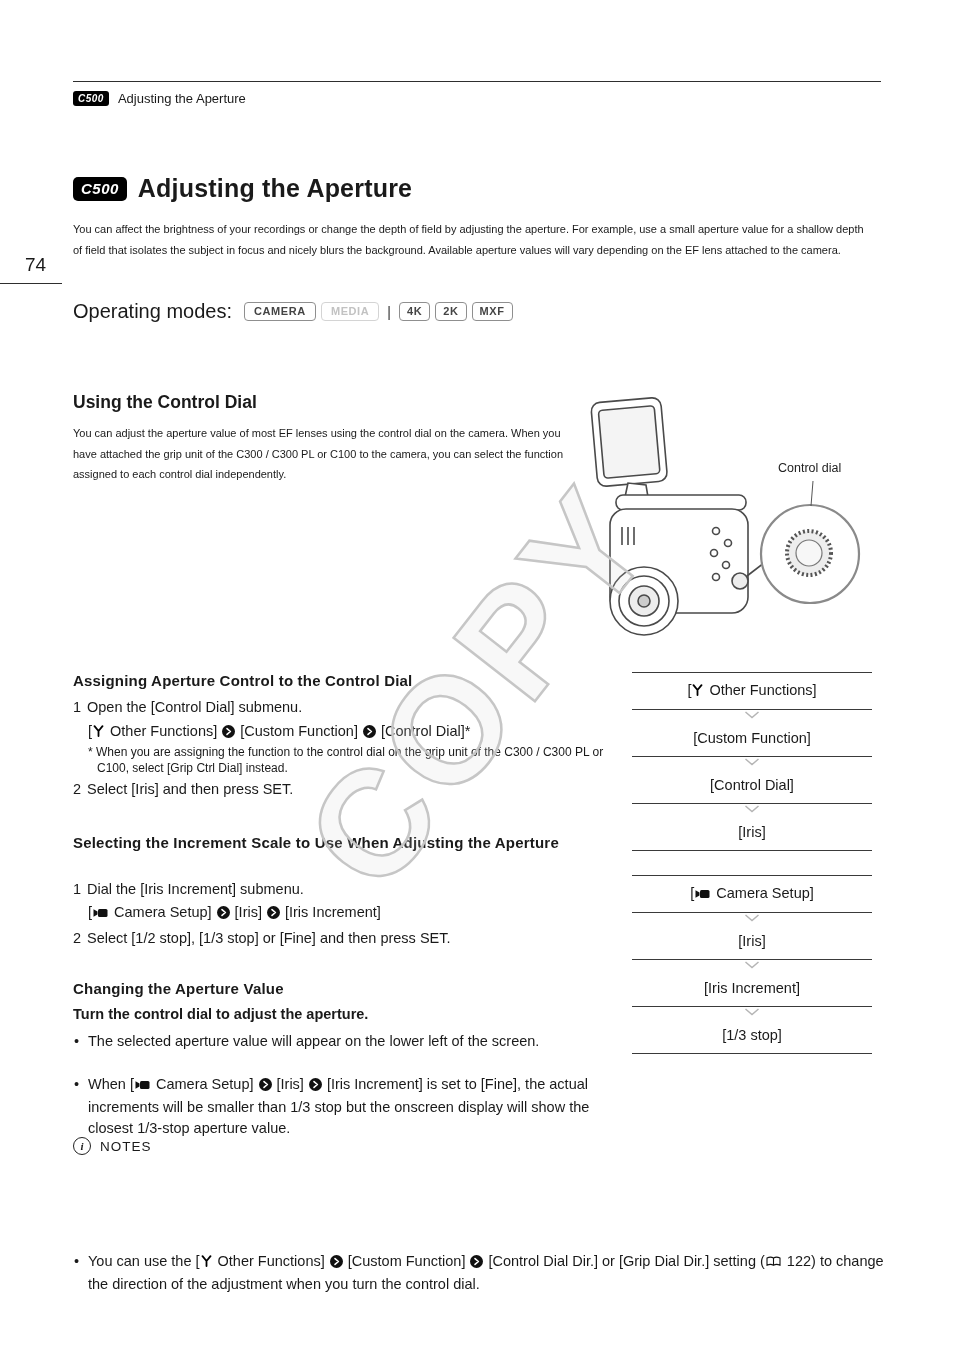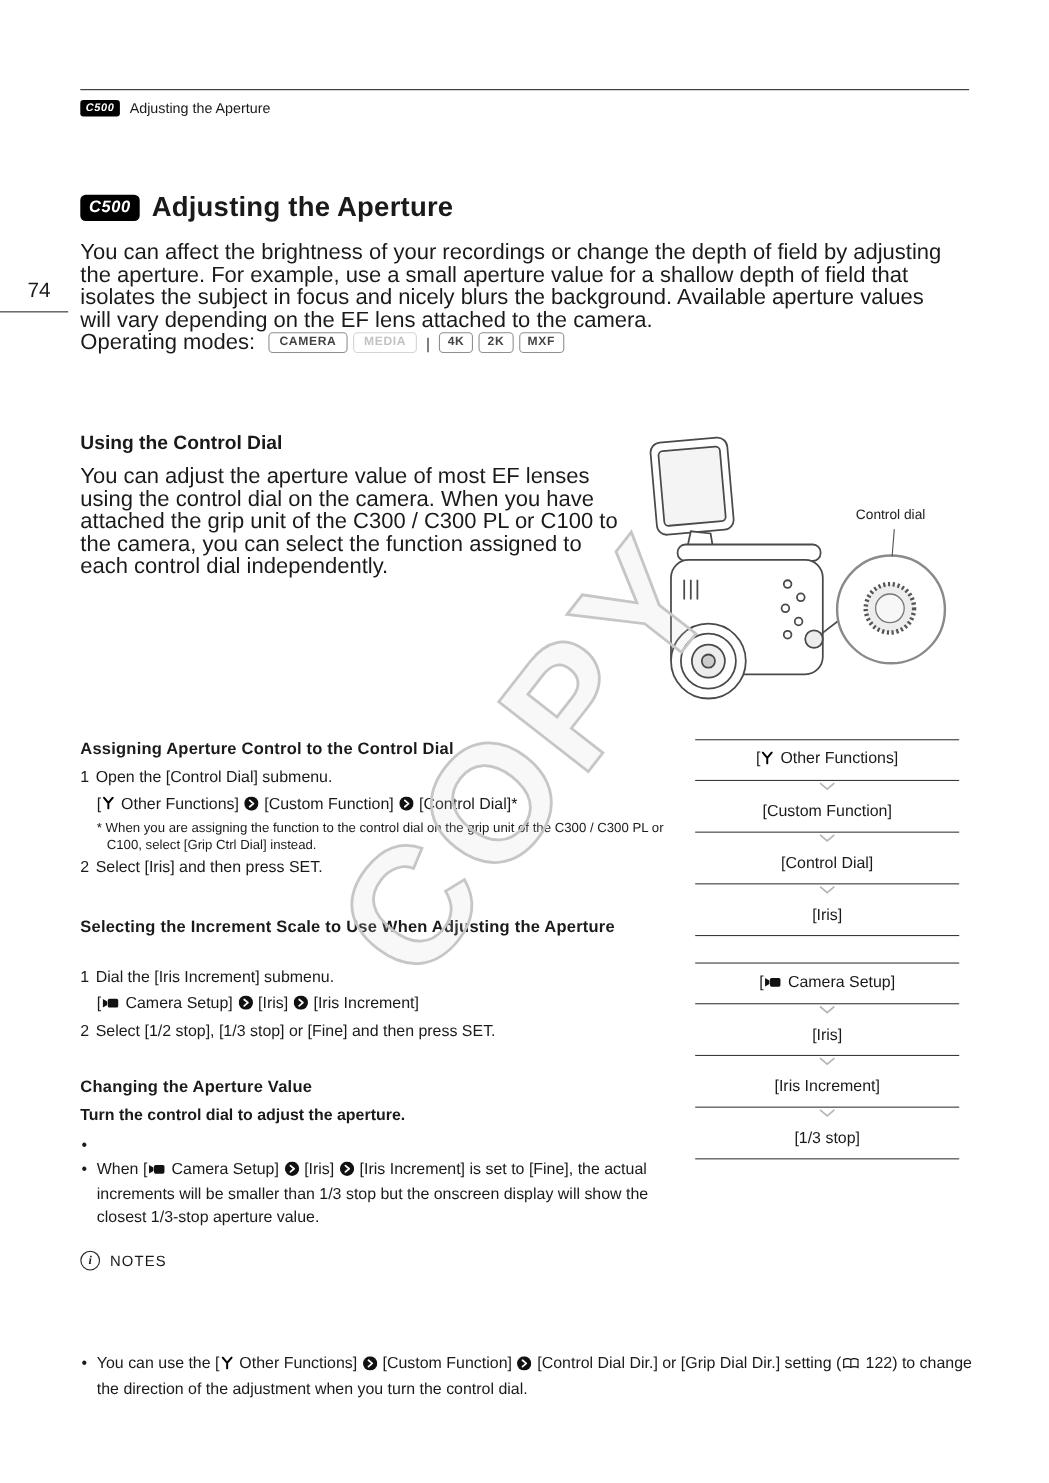--- a/index.html
+++ b/index.html
@@ -11,21 +11,21 @@
   .hdr-badge { display:inline-block; background:#000; color:#fff; font-weight:bold; font-style:italic;
                font-size:10px; padding:2px 5px 2px; border-radius:3px; letter-spacing:.5px; }
   .hdr-text { font-size:13px; }
 
   .title-badge { display:inline-block; background:#000; color:#fff; font-weight:bold; font-style:italic;
                  font-size:15px; padding:3px 8px 4px; border-radius:5px; letter-spacing:.5px; }
   .doc-title { font-size:25px; font-weight:bold; letter-spacing:.2px; }
 
   .pagenum { font-size:19px; }
 
-  .body-text { font-size:20px; line-height:20.5px; }
+  .body-text { font-size:11px; line-height:20.5px; }
   .body-text p { margin:0; }
 
   .modes { display:flex; align-items:center; }
   .mode-label { font-size:20px; margin-right:12px; }
   .mode-badge { display:inline-block; border:1.3px solid #8f8f8f; border-radius:4px;
                 padding:2px 9px 3px; font-size:11px; font-weight:bold; color:#444;
                 letter-spacing:.6px; margin-right:5px; background:#fff; }
   .mode-badge.small { padding:2px 7px 3px; }
   .mode-badge.disabled { border-color:#d4d4d4; color:#c2c2c2; }
   .mode-sep { margin:0 8px 0 3px; color:#333; font-size:14px; }
@@ -230,20 +230,21 @@
         </svg></div>
     <div class="m-item">[1/3 stop]</div>
     <div class="m-rule"></div>
   </div>
 
   <div class="abs h3" style="left:73px;top:951px;">Changing the Aperture Value</div>
   <div class="abs bold-line" style="left:73px;top:979px;">Turn the control dial to adjust the aperture.</div>
 
   <div class="abs bullet" style="left:73px;top:1004px;width:560px;">
     <span class="bmark">•</span>
+    <span>The selected aperture value will appear on the lower left of the screen.</span>
   </div>
 
   <div class="abs bullet" style="left:73px;top:1026px;width:545px;">
     <span class="bmark">•</span>
     <span>When [</span><span class="icon-inline"><svg width="15" height="10" viewBox="0 0 15 10">
           <path d="M4.5 3.4 L0.5 1.2 V8.8 L4.5 6.6 Z" fill="#111"></path>
           <rect x="5" y="1" width="9.5" height="8" rx="1.5" fill="#111"></rect>
         </svg></span><span> Camera Setup]</span><span class="seq-arrow"><svg width="13" height="13" viewBox="0 0 13 13">
           <circle cx="6.5" cy="6.5" r="6.5" fill="#111"></circle>
           <path d="M5 3.6 L8.4 6.5 L5 9.4" stroke="#fff" stroke-width="1.6" fill="none" stroke-linecap="round" stroke-linejoin="round"></path>

